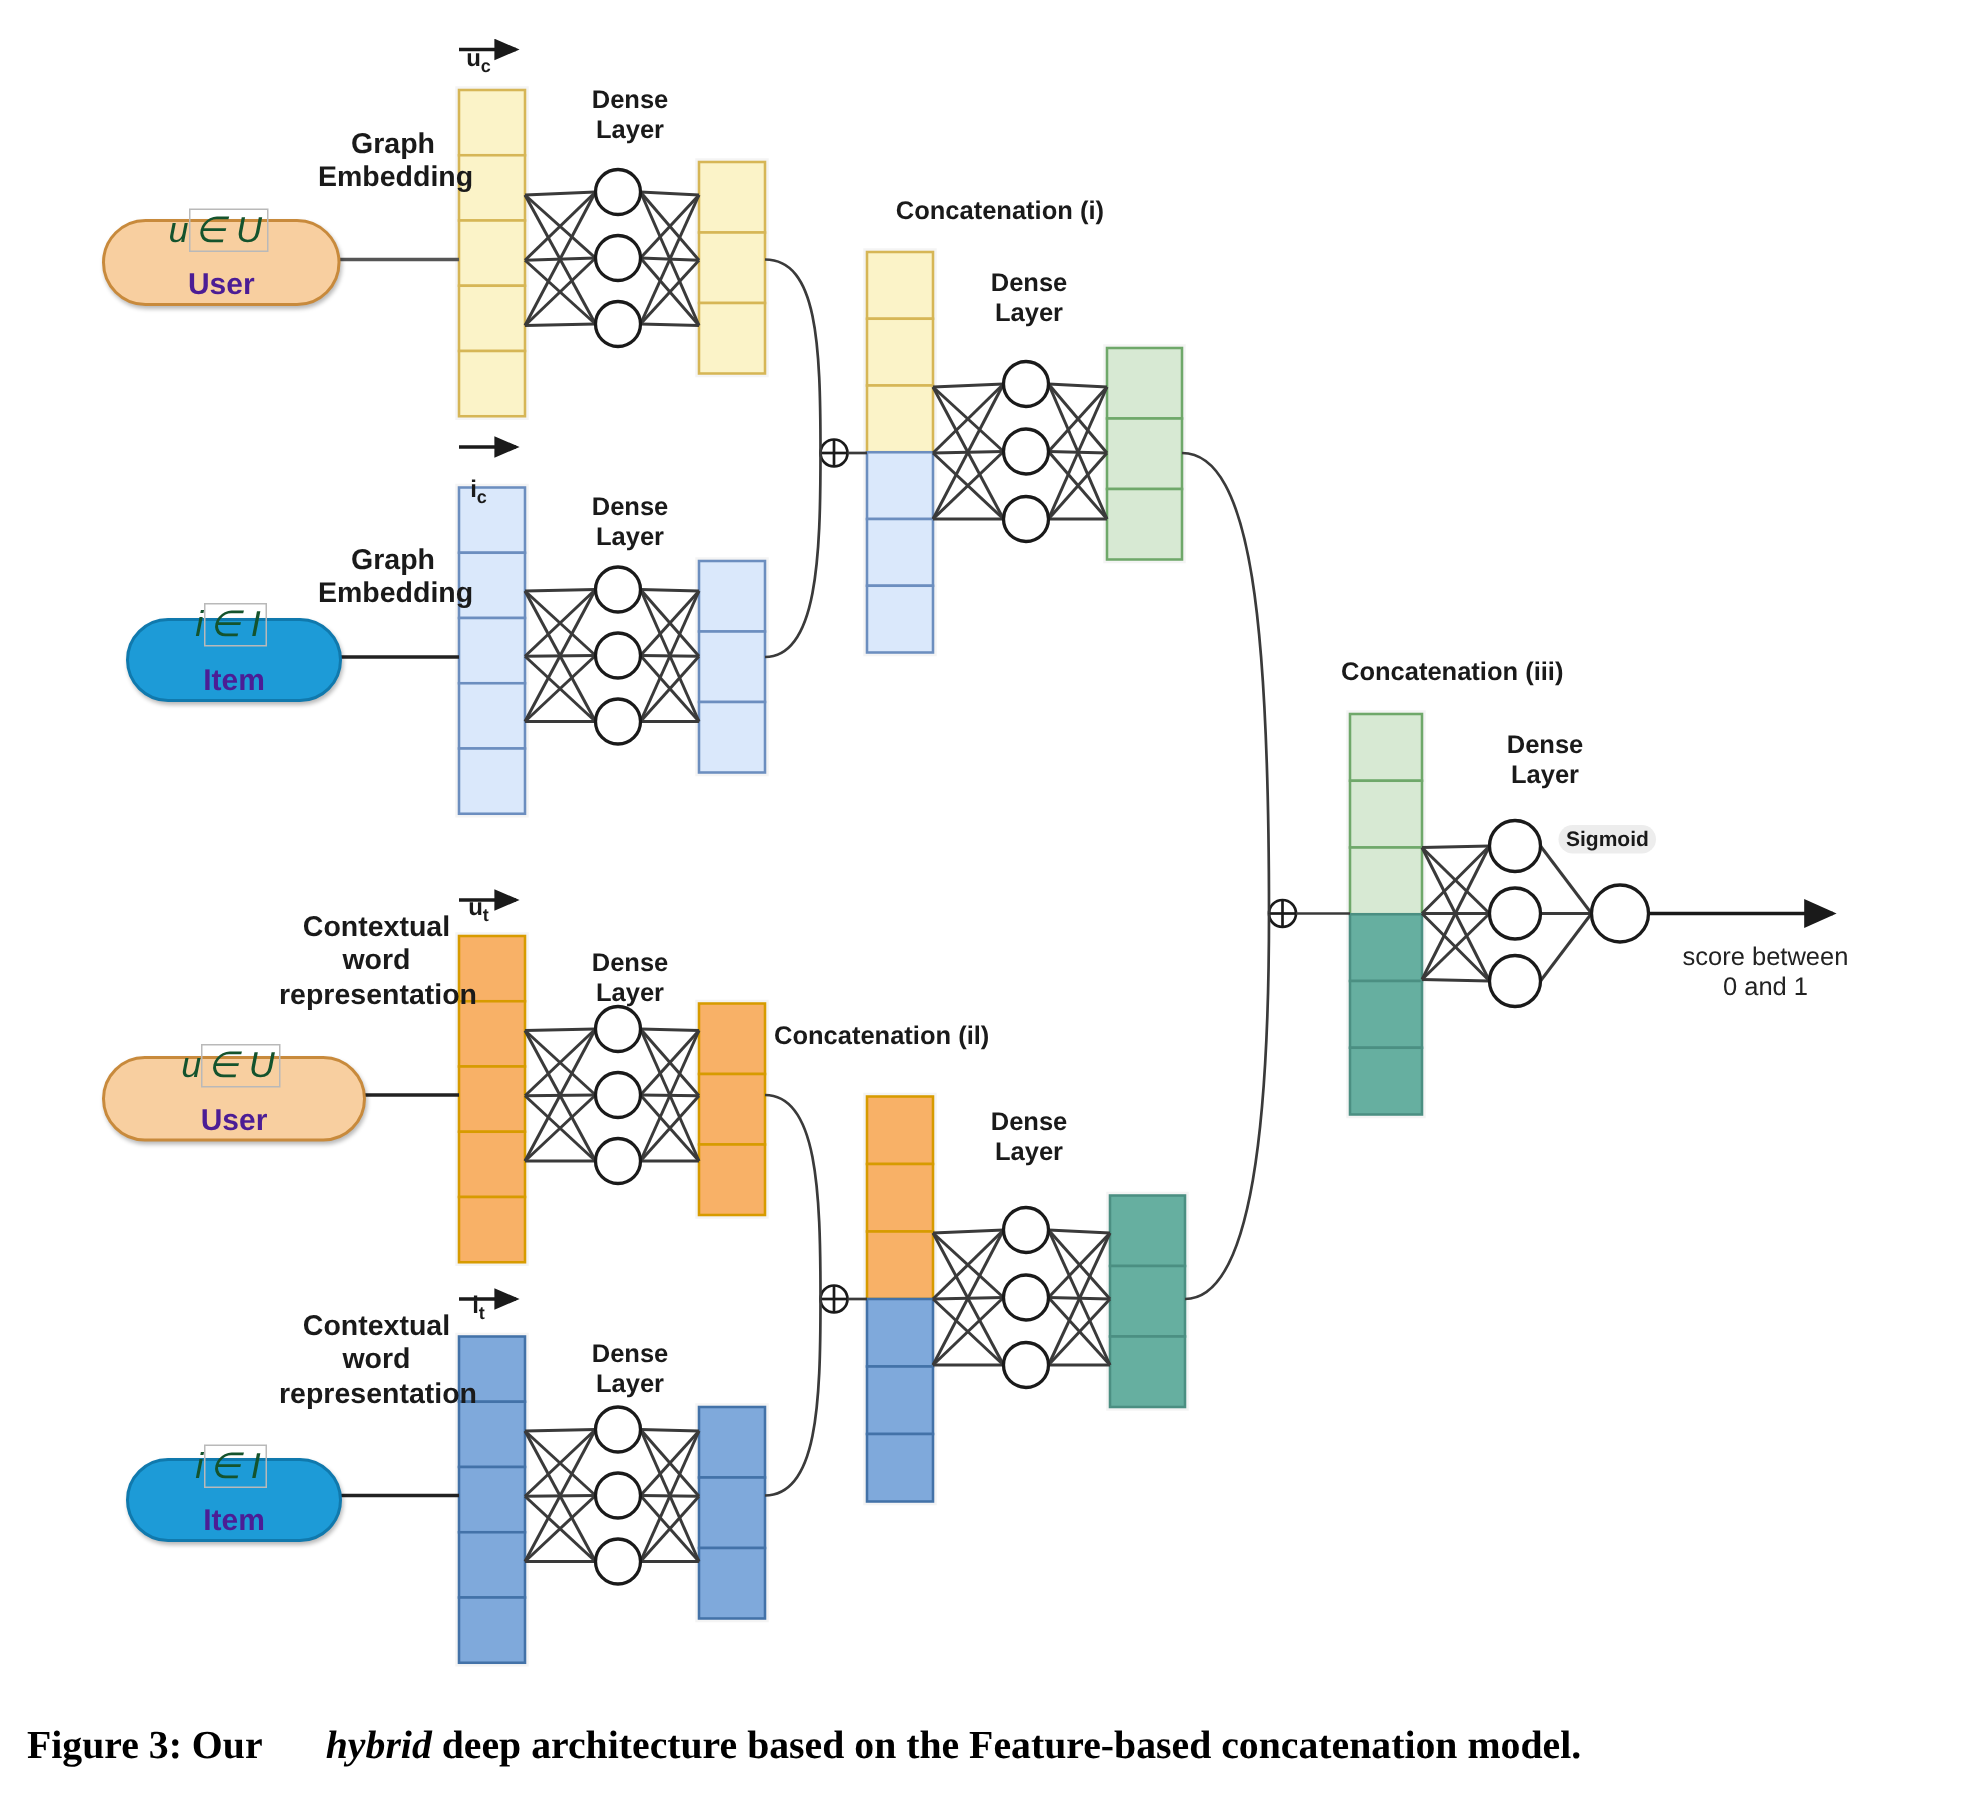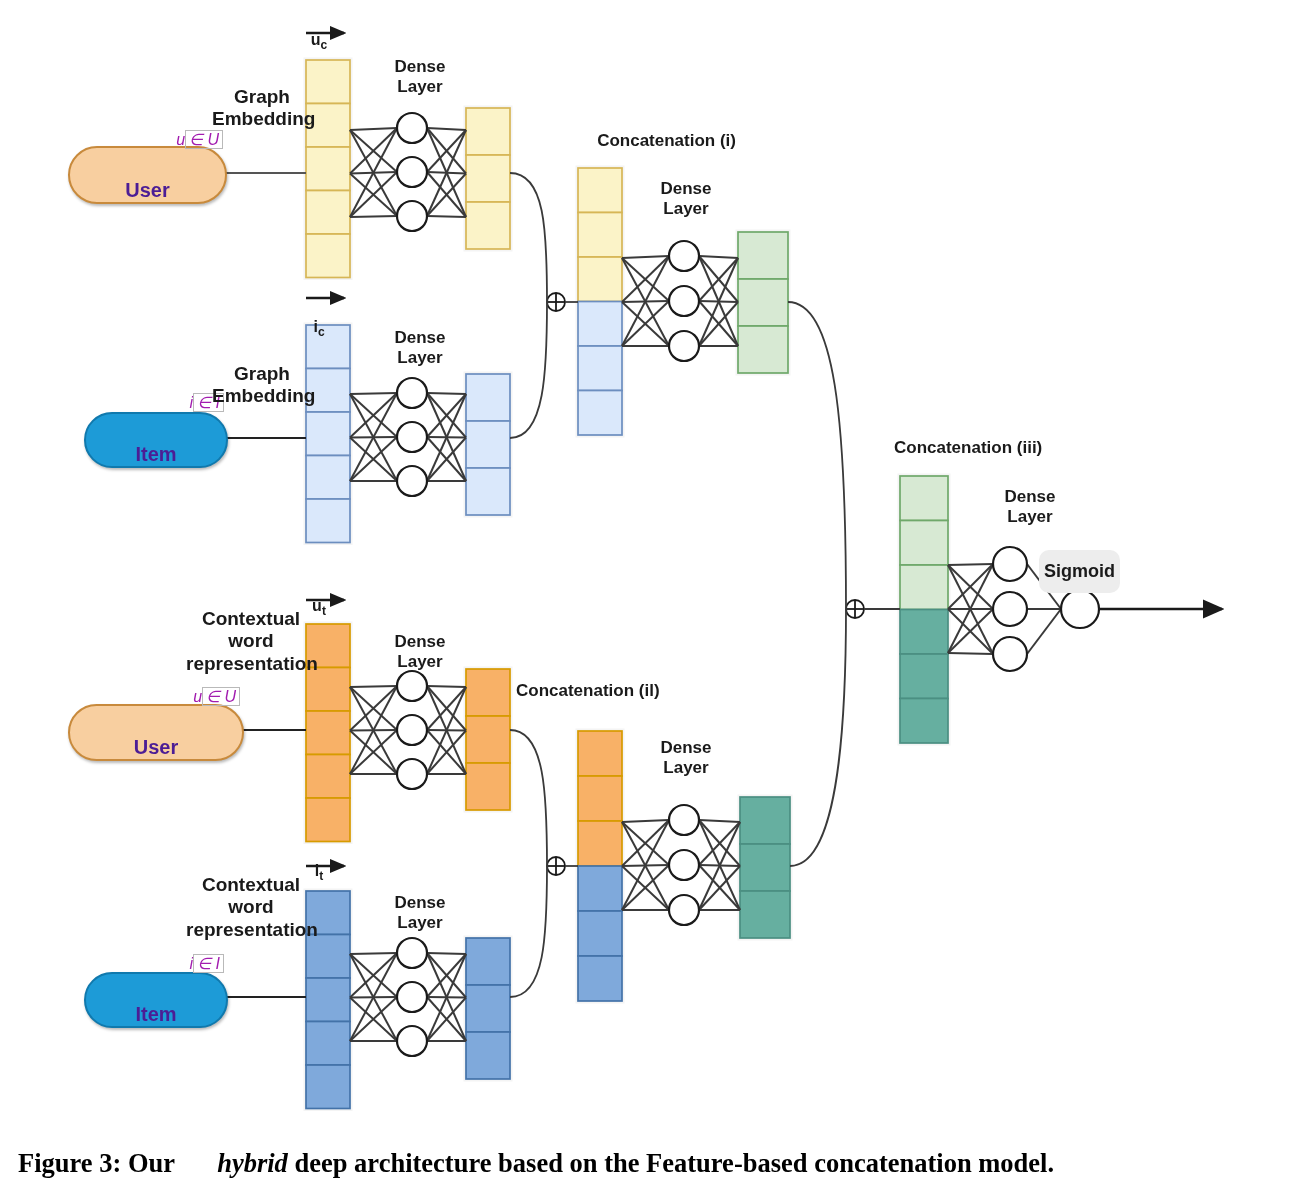--- a/index.html
+++ b/index.html
@@ -6,23 +6,23 @@
   body{width:1311px;height:1200px;font-family:"Liberation Sans",sans-serif;overflow:hidden;}
   #figure{position:relative;width:1311px;height:1200px;background:#fff;}
   #svgroot{position:absolute;left:0;top:0;width:1311px;height:1200px;}
 
   .lbl{position:absolute;font-family:"Liberation Sans",sans-serif;font-weight:bold;
        color:#1a1a1a;text-align:center;line-height:1.18;white-space:pre-line;}
   .lbl.sm{font-size:19px;}
   .lbl.md{font-size:17px;}
   .lbl.vec{font-size:16px;font-weight:bold;}
   .lbl.plain{font-weight:normal;font-size:17px;color:#222;}
-  .lbl.setexpr{font-weight:normal;font-style:italic;font-size:16px;color:#a21caf;text-align:right;}
+  .lbl.setexpr{font-weight:normal;font-style:italic;font-size:24px;color:#14532d;}
   .lbl.setexpr .boxed{font-style:italic;border:1px solid #b9b9b9;padding:0 3px;}
-  .lbl.sigmoid{font-size:18px;font-weight:bold;background:#ededed;padding:11px 5px;border-radius:10px;}
+  .lbl.sigmoid{font-size:14px;font-weight:bold;background:#ededed;padding:1px 5px;border-radius:10px;}
 
   .pill{position:absolute;display:flex;align-items:flex-end;justify-content:center;
         border-radius:999px;font-weight:bold;font-size:20px;color:#4c1d95;
         box-shadow:1px 2px 3px rgba(0,0,0,.28);}
 
   .caption{position:absolute;left:18px;top:1148px;width:1280px;text-align:left;
            font-family:"Liberation Serif",serif;font-weight:bold;font-size:26.5px;color:#000;}
   .caption i{font-style:italic;margin-left:36px;}
 </style>
 </head>
@@ -337,18 +337,20 @@
 Layer</div>
 
   <div class="lbl md" style="left:516px;top:681px;width:230px;text-align:left;">Concatenation (il)</div>
   <div class="lbl md" style="left:631px;top:738px;width:110px;">Dense
 Layer</div>
 
   <div class="lbl md" style="left:862px;top:438px;width:230px;text-align:left;margin-left:32px;">Concatenation (iii)</div>
   <div class="lbl md" style="left:975px;top:487px;width:110px;">Dense
 Layer</div>
   <div class="lbl sigmoid" style="left:1039px;top:550px;">Sigmoid</div>
+  <div class="lbl plain" style="left:1082px;top:628px;width:190px;">score between
+0 and 1</div>
 
   <div class="caption">
     <span>Figure 3: Our </span><i>hybrid</i><span> deep architecture based on the Feature-based concatenation model.</span>
   </div>
 
 </div>
 
 </body></html>

